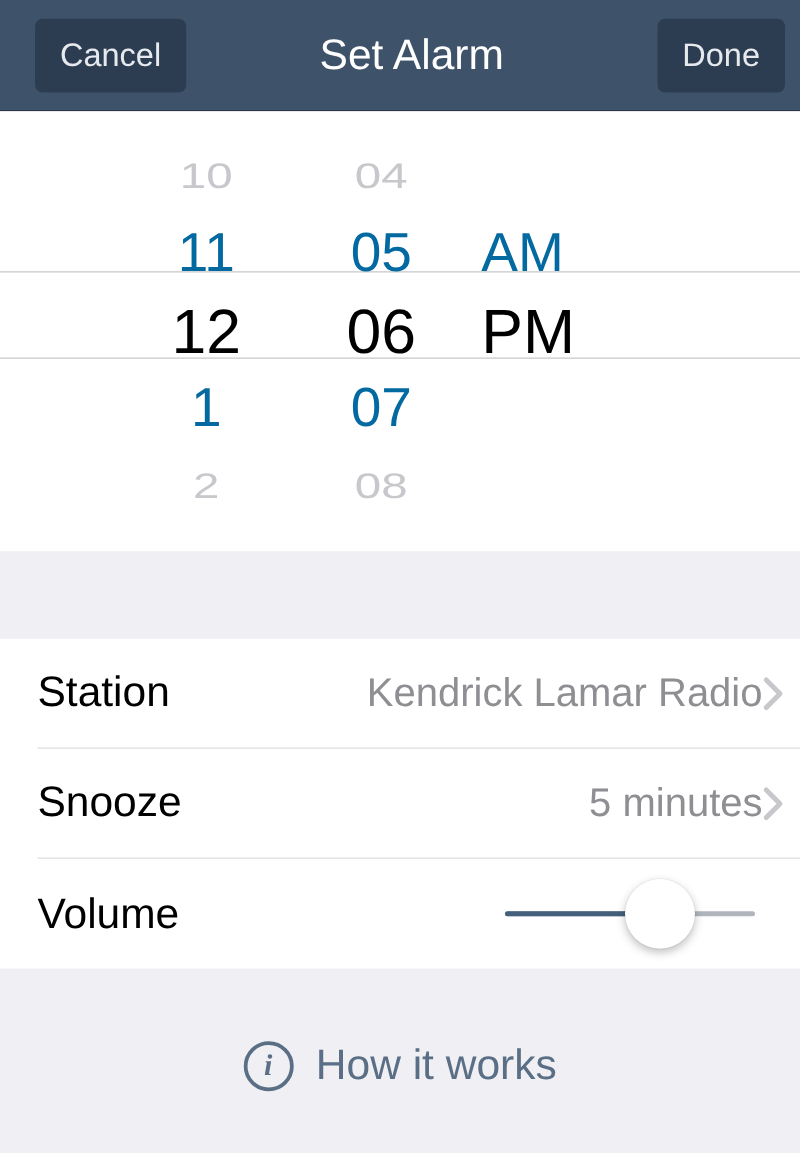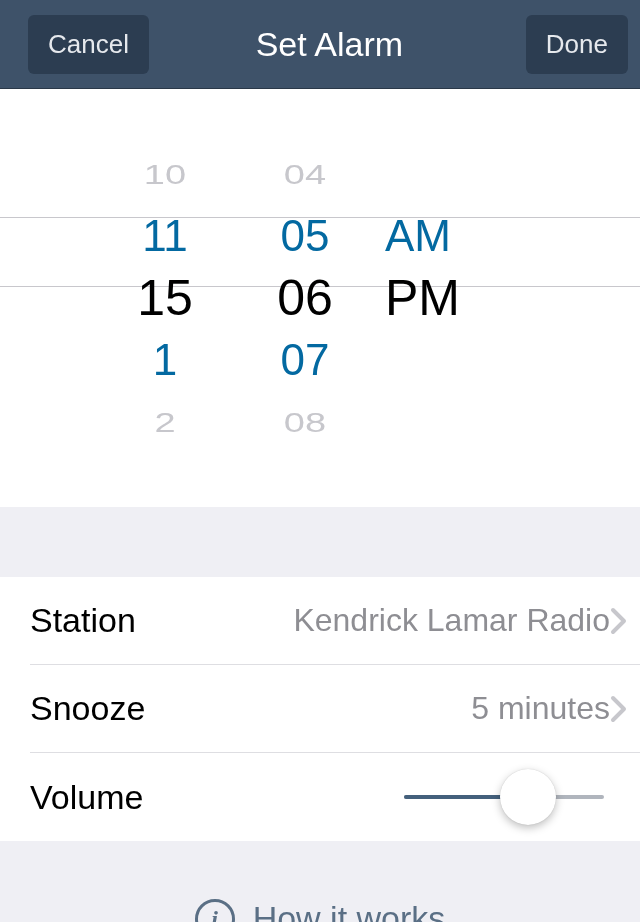--- a/index.html
+++ b/index.html
@@ -33,21 +33,21 @@
   }
   .header-title {
     color: #fff;
     font-size: 34px;
     font-weight: 400;
   }
 
   
   .picker-area {
     background: #fff;
-    height: 418px;
+    height: 352px;
     position: relative;
     overflow: hidden;
   }
   .picker-cols {
     display: flex;
     height: 100%;
     padding-left: 95px;
   }
   .picker-col {
     display: flex;
@@ -193,21 +193,21 @@
   <div class="header-title">Set Alarm</div>
   <button class="header-btn">Done</button>
 </div>
 
 <div class="picker-area">
   <div class="picker-selection-lines"></div>
   <div class="picker-cols">
     <div class="picker-col">
       <div class="picker-item off2">10</div>
       <div class="picker-item off1">11</div>
-      <div class="picker-item selected">15</div>
+      <div class="picker-item selected">12</div>
       <div class="picker-item off1">1</div>
       <div class="picker-item off2">2</div>
     </div>
     <div class="picker-col">
       <div class="picker-item off2">04</div>
       <div class="picker-item off1">05</div>
       <div class="picker-item selected">06</div>
       <div class="picker-item off1">07</div>
       <div class="picker-item off2">08</div>
     </div>

